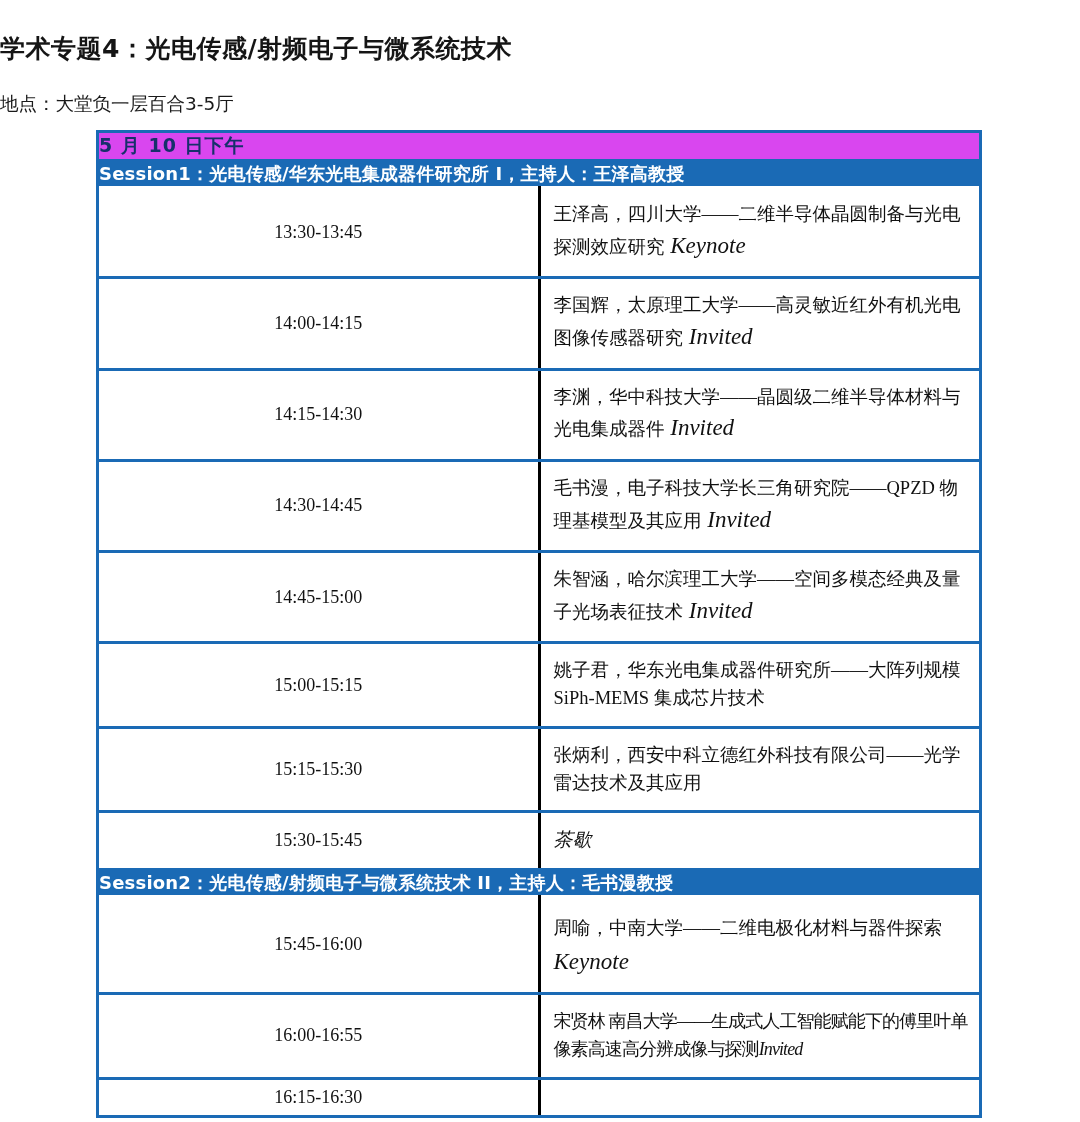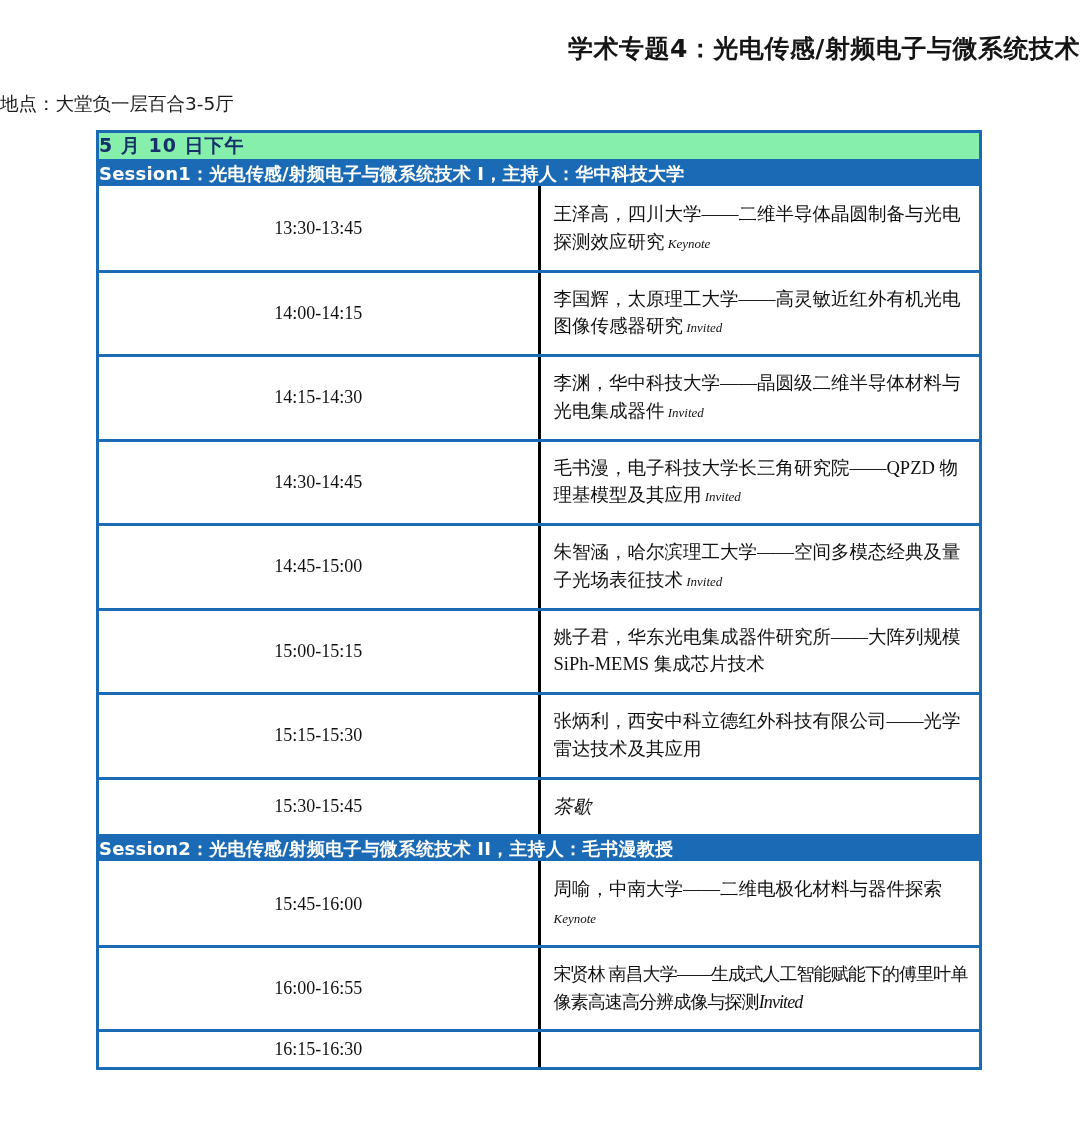--- a/index.html
+++ b/index.html
@@ -17,21 +17,21 @@
 
   .page {
     position: relative;
     width: 1080px;
     height: 1122px;
     box-sizing: border-box;
   }
 
   
   .doc-title {
-    text-align: right;
+    text-align: left;
     font-size: 25px;
     font-weight: bold;
     color: #151515;
     letter-spacing: 0.5px;
     padding-top: 32px;
     font-family: "DejaVu Sans", "Liberation Sans", sans-serif;
   }
 
   
   .venue-line {
@@ -57,21 +57,21 @@
     table-layout: fixed;
   }
 
   table.sched td {
     vertical-align: middle;
     padding: 0;
   }
 
   
   .date-row td {
-    background: #86efac;
+    background: #d946ef;
     color: #16306b;
     font-weight: bold;
     font-size: 19px;
     padding: 11px 0 11px 13px;
     border-bottom: 3px solid #1a6ab5;
     font-family: "DejaVu Sans", "Liberation Sans", sans-serif;
     letter-spacing: 1px;
     margin-top: 43px;
   }
 
@@ -102,21 +102,21 @@
     white-space: nowrap;
     font-size: 18px;
   }
   .item-row td.content {
     padding: 13px 6px 13px 13px;
   }
 
   .kind {
     font-style: italic;
     font-family: "Liberation Serif", serif;
-    font-size: 13px;
+    font-size: 23px;
   }
 
   .break-label {
     font-weight: normal;
     font-style: italic;
     font-size: 19px;
   }
 
   .squeeze { letter-spacing: -0.9px; font-size: 18px; margin-top: 41px; }
 </style>
@@ -129,21 +129,21 @@
 
   <div class="venue-line">地点：大堂负一层百合3-5厅</div>
 
   <div class="sched-wrap">
     <table class="sched">
       <tbody id="sched-body">
           <tr class="date-row">
             <td colspan="2">5 月 10 日下午</td>
           </tr>
           <tr class="session-row">
-            <td colspan="2">Session1：光电传感/射频电子与微系统技术 I，主持人：华中科技大学</td>
+            <td colspan="2">Session1：光电传感/华东光电集成器件研究所 I，主持人：王泽高教授</td>
           </tr>
           <tr class="item-row">
             <td class="time">13:30-13:45</td>
             <td class="content"><span>王泽高，四川大学——二维半导体晶圆制备与光电探测效应研究</span><span class="kind"> Keynote</span></td>
           </tr>
           <tr class="item-row">
             <td class="time">14:00-14:15</td>
             <td class="content"><span>李国辉，太原理工大学——高灵敏近红外有机光电图像传感器研究</span><span class="kind"> Invited</span></td>
           </tr>
           <tr class="item-row">

